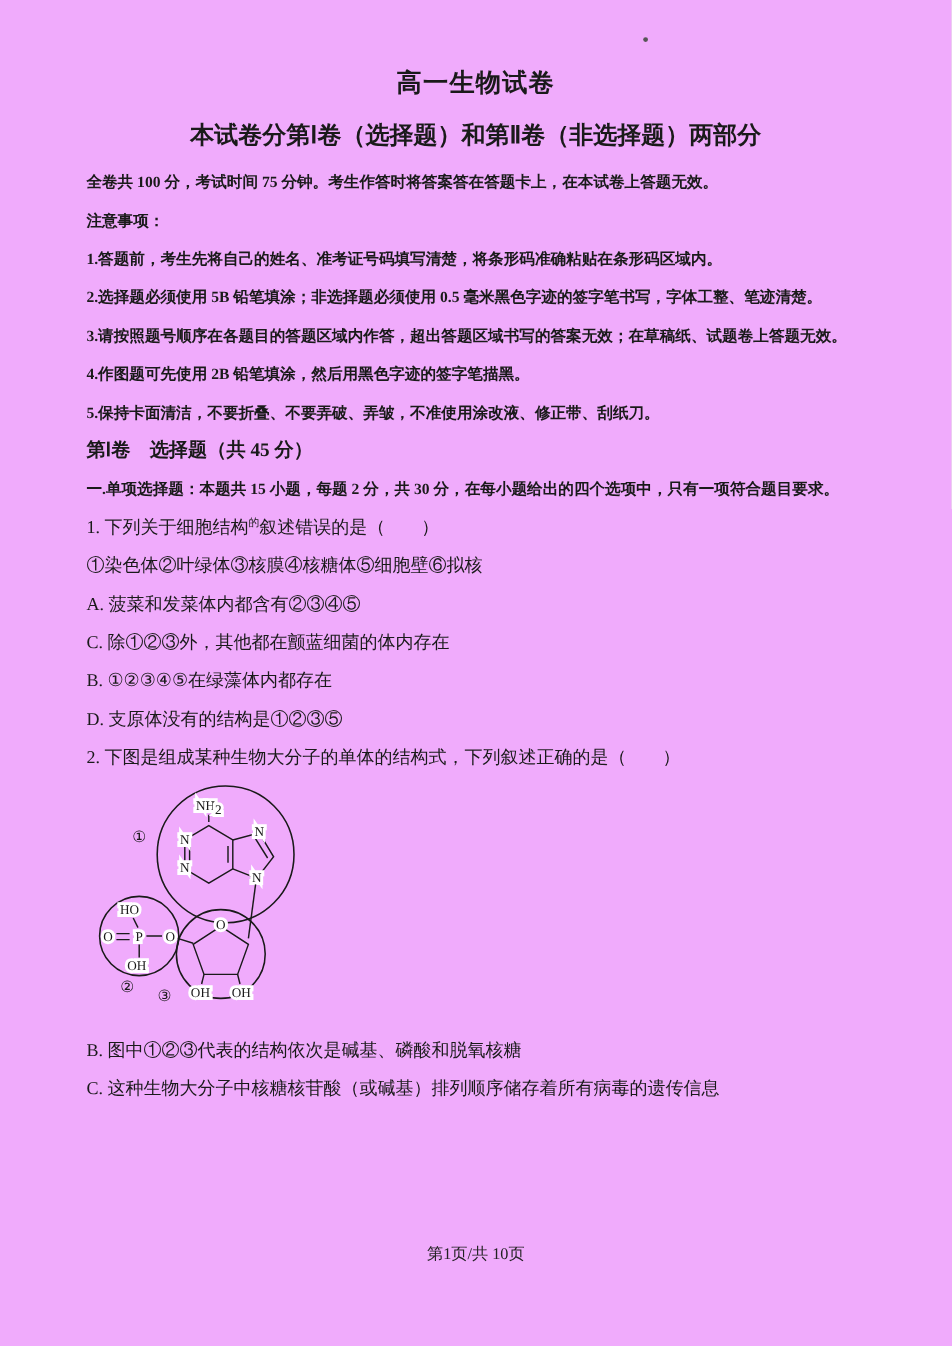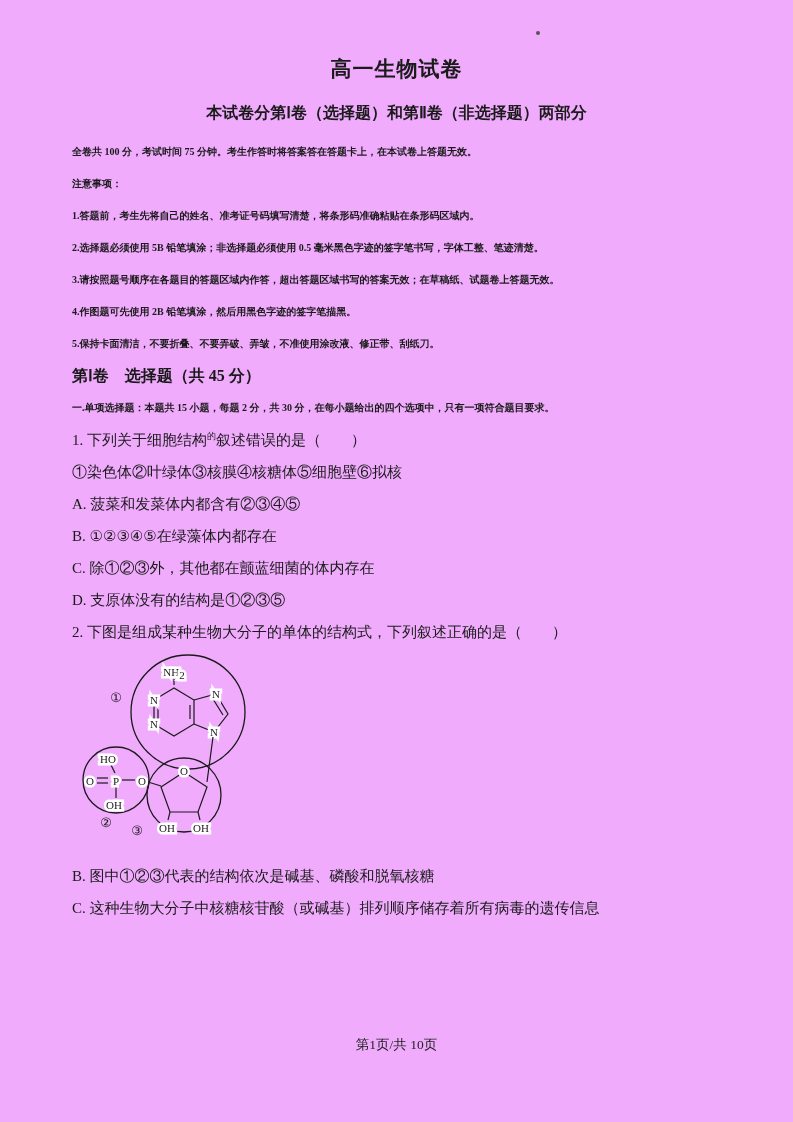--- a/index.html
+++ b/index.html
@@ -25,28 +25,28 @@
   .title {
     text-align: center;
     font-size: 21px;
     font-weight: bold;
     letter-spacing: 1px;
     line-height: 30px;
     margin-top: 6px;
   }
   .subtitle {
     text-align: center;
-    font-size: 16px;
+    font-size: 20px;
     font-weight: bold;
     line-height: 30px;
     margin-top: 14px;
   }
   .body-block { margin-top: 8px; }
   p.line {
-    font-size: 10px;
+    font-size: 13px;
     line-height: 32px;
     text-align: justify;
   }
   p.b { font-weight: bold; }
   .section-heading {
     text-align: left;
     font-size: 16px;
     font-weight: bold;
     line-height: 32px;
   }
@@ -111,22 +111,22 @@
     <p class="line b">5.保持卡面清洁，不要折叠、不要弄破、弄皱，不准使用涂改液、修正带、刮纸刀。</p>
   </div>
 
   <div class="section-heading">第Ⅰ卷　选择题（共 45 分）</div>
   <p class="line b">一.单项选择题：本题共 15 小题，每题 2 分，共 30 分，在每小题给出的四个选项中，只有一项符合题目要求。</p>
 
   <div class="question">
     <p class="line"><span>1. 下列关于细胞结构</span><sup class="small-sup">的</sup><span>叙述错误的是（　　）</span></p>
     <p class="line">①染色体②叶绿体③核膜④核糖体⑤细胞壁⑥拟核</p>
     <p class="line">A. 菠菜和发菜体内都含有②③④⑤</p>
+    <p class="line">C. 除①②③外，其他都在颤蓝细菌的体内存在</p>
     <p class="line">B. ①②③④⑤在绿藻体内都存在</p>
-    <p class="line">C. 除①②③外，其他都在颤蓝细菌的体内存在</p>
     <p class="line">D. 支原体没有的结构是①②③⑤</p>
   </div>
 
   <div class="question">
     <p class="line">2. 下图是组成某种生物大分子的单体的结构式，下列叙述正确的是（　　）</p>
 
     <div class="diagram">
       <svg width="265" height="200" viewBox="0 0 265 200">
 
         <circle class="ring" cx="112" cy="60" r="57"></circle>

